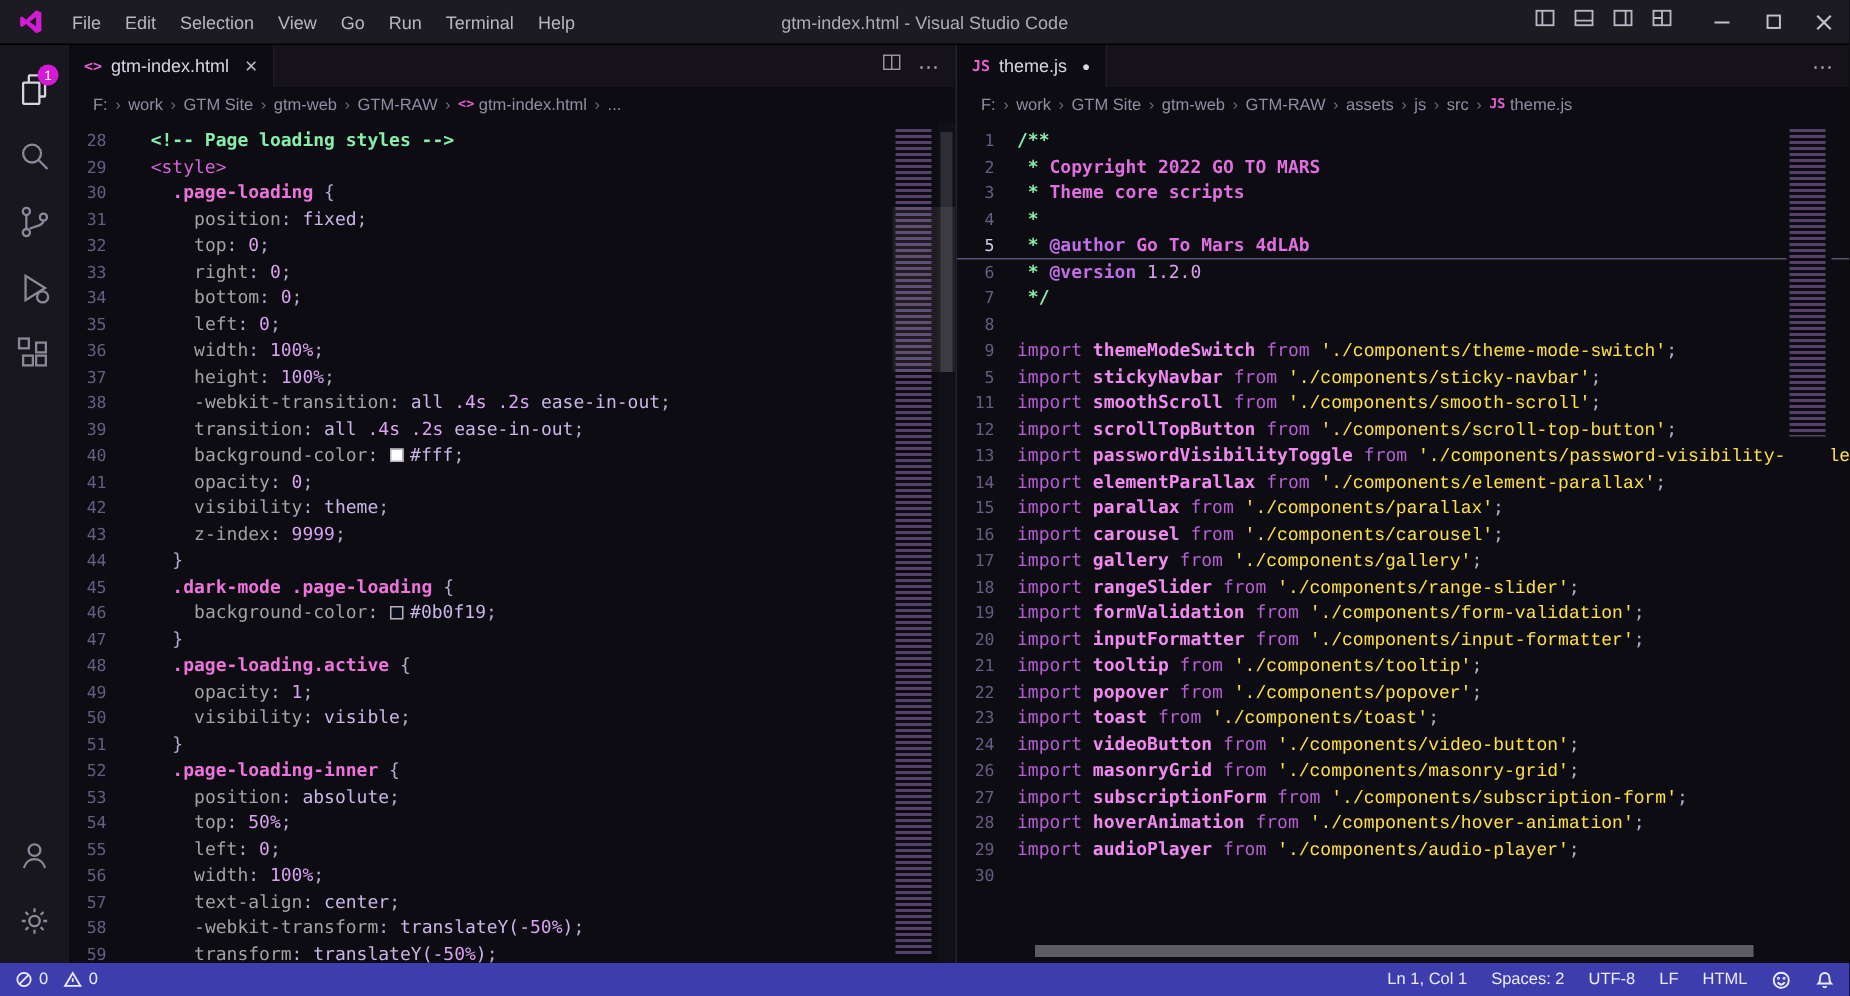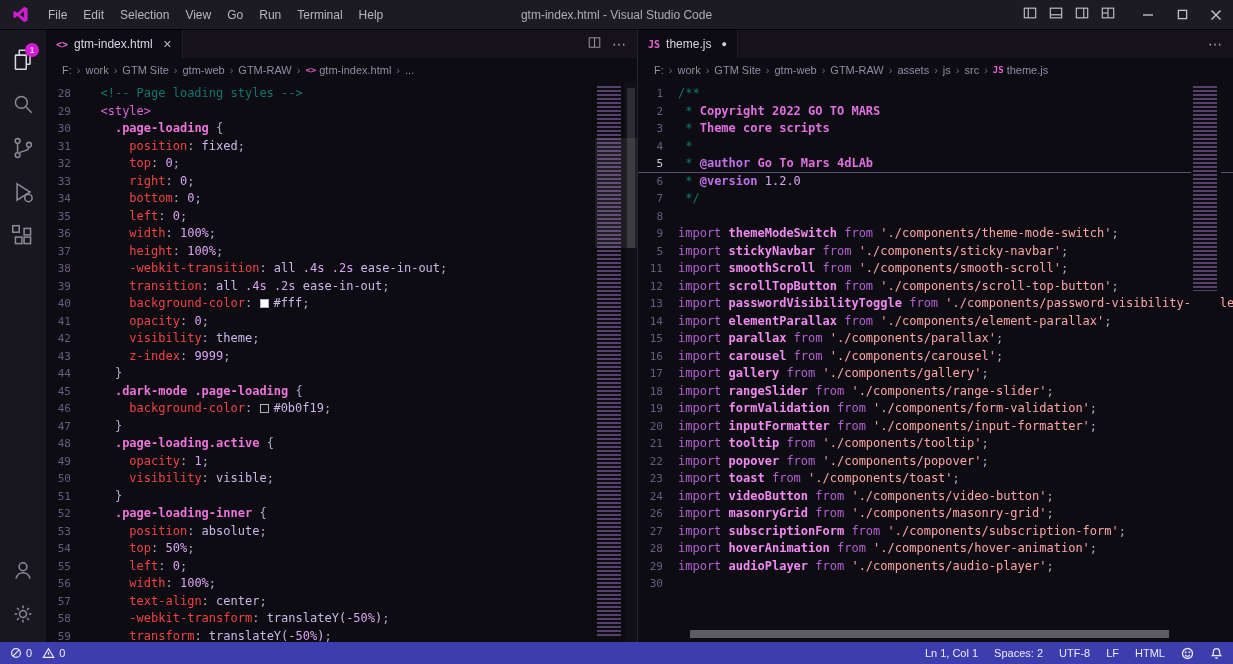--- a/index.html
+++ b/index.html
@@ -45,28 +45,28 @@
   .crumb-icon { color:#e85fd0; font-weight:bold; font-size:9px; font-family:"DejaVu Sans Mono", monospace; }
 
   .editor { flex:1; position:relative; overflow:hidden; }
   .lines { position:absolute; inset:0; padding-top:3px; }
   .code-line { display:flex; height:17.5px; line-height:17.5px; white-space:pre; font-family:"DejaVu Sans Mono", monospace; font-size:12px; }
   .code-line.cur { box-shadow: inset 0 -1px 0 #575070; }
   .ln { flex:0 0 40px; text-align:right; padding-right:15px; color:#675c82; font-size:11px; }
   .code-line.cur .ln { color:#d5cde8; }
   .code-text { flex:1; overflow:hidden; }
 
-  .tk-cm  { color:#0f766e; }
+  .tk-cm  { color:#86efac;font-weight:bold; }
   .tk-cmt { color:#c06fe8; font-weight:bold;margin-top:48px; }
   .tk-cmb { color:#e06fe0; font-weight:bold; }
   .tk-kw  { color:#b55fd2;margin-top:30px; }
   .tk-id  { color:#f08af0; font-weight:bold; }
-  .tk-str { color:#fca5a5; }
+  .tk-str { color:#fde047;font-family:Liberation Mono, monospace; }
   .tk-pt  { color:#b5a8cc; }
-  .tk-pr  { color:#ef4444; }
+  .tk-pr  { color:#a3a3a3; }
   .tk-vl  { color:#cbb6e8; }
   .tk-num { color:#daa3f2; }
   .tk-sel { color:#ec74da; font-weight:bold; }
   .tk-tag { color:#d862d8;text-align:right; }
   .swatch { display:inline-block; width:9px; height:9px; border:1px solid #b5b0c0; margin:0 4px 0 1px; vertical-align:-1px; }
 
   .minimap { position:absolute; top:0; bottom:0; right:12px; width:30px; background:#0e0c13; }
   .mm-stripes { position:absolute; top:4px; left:2px; right:4px;
     background-image:
       repeating-linear-gradient(to bottom, rgba(186,138,228,0.42) 0px, rgba(186,138,228,0.42) 2px, rgba(0,0,0,0) 2px, rgba(0,0,0,0) 4px);

